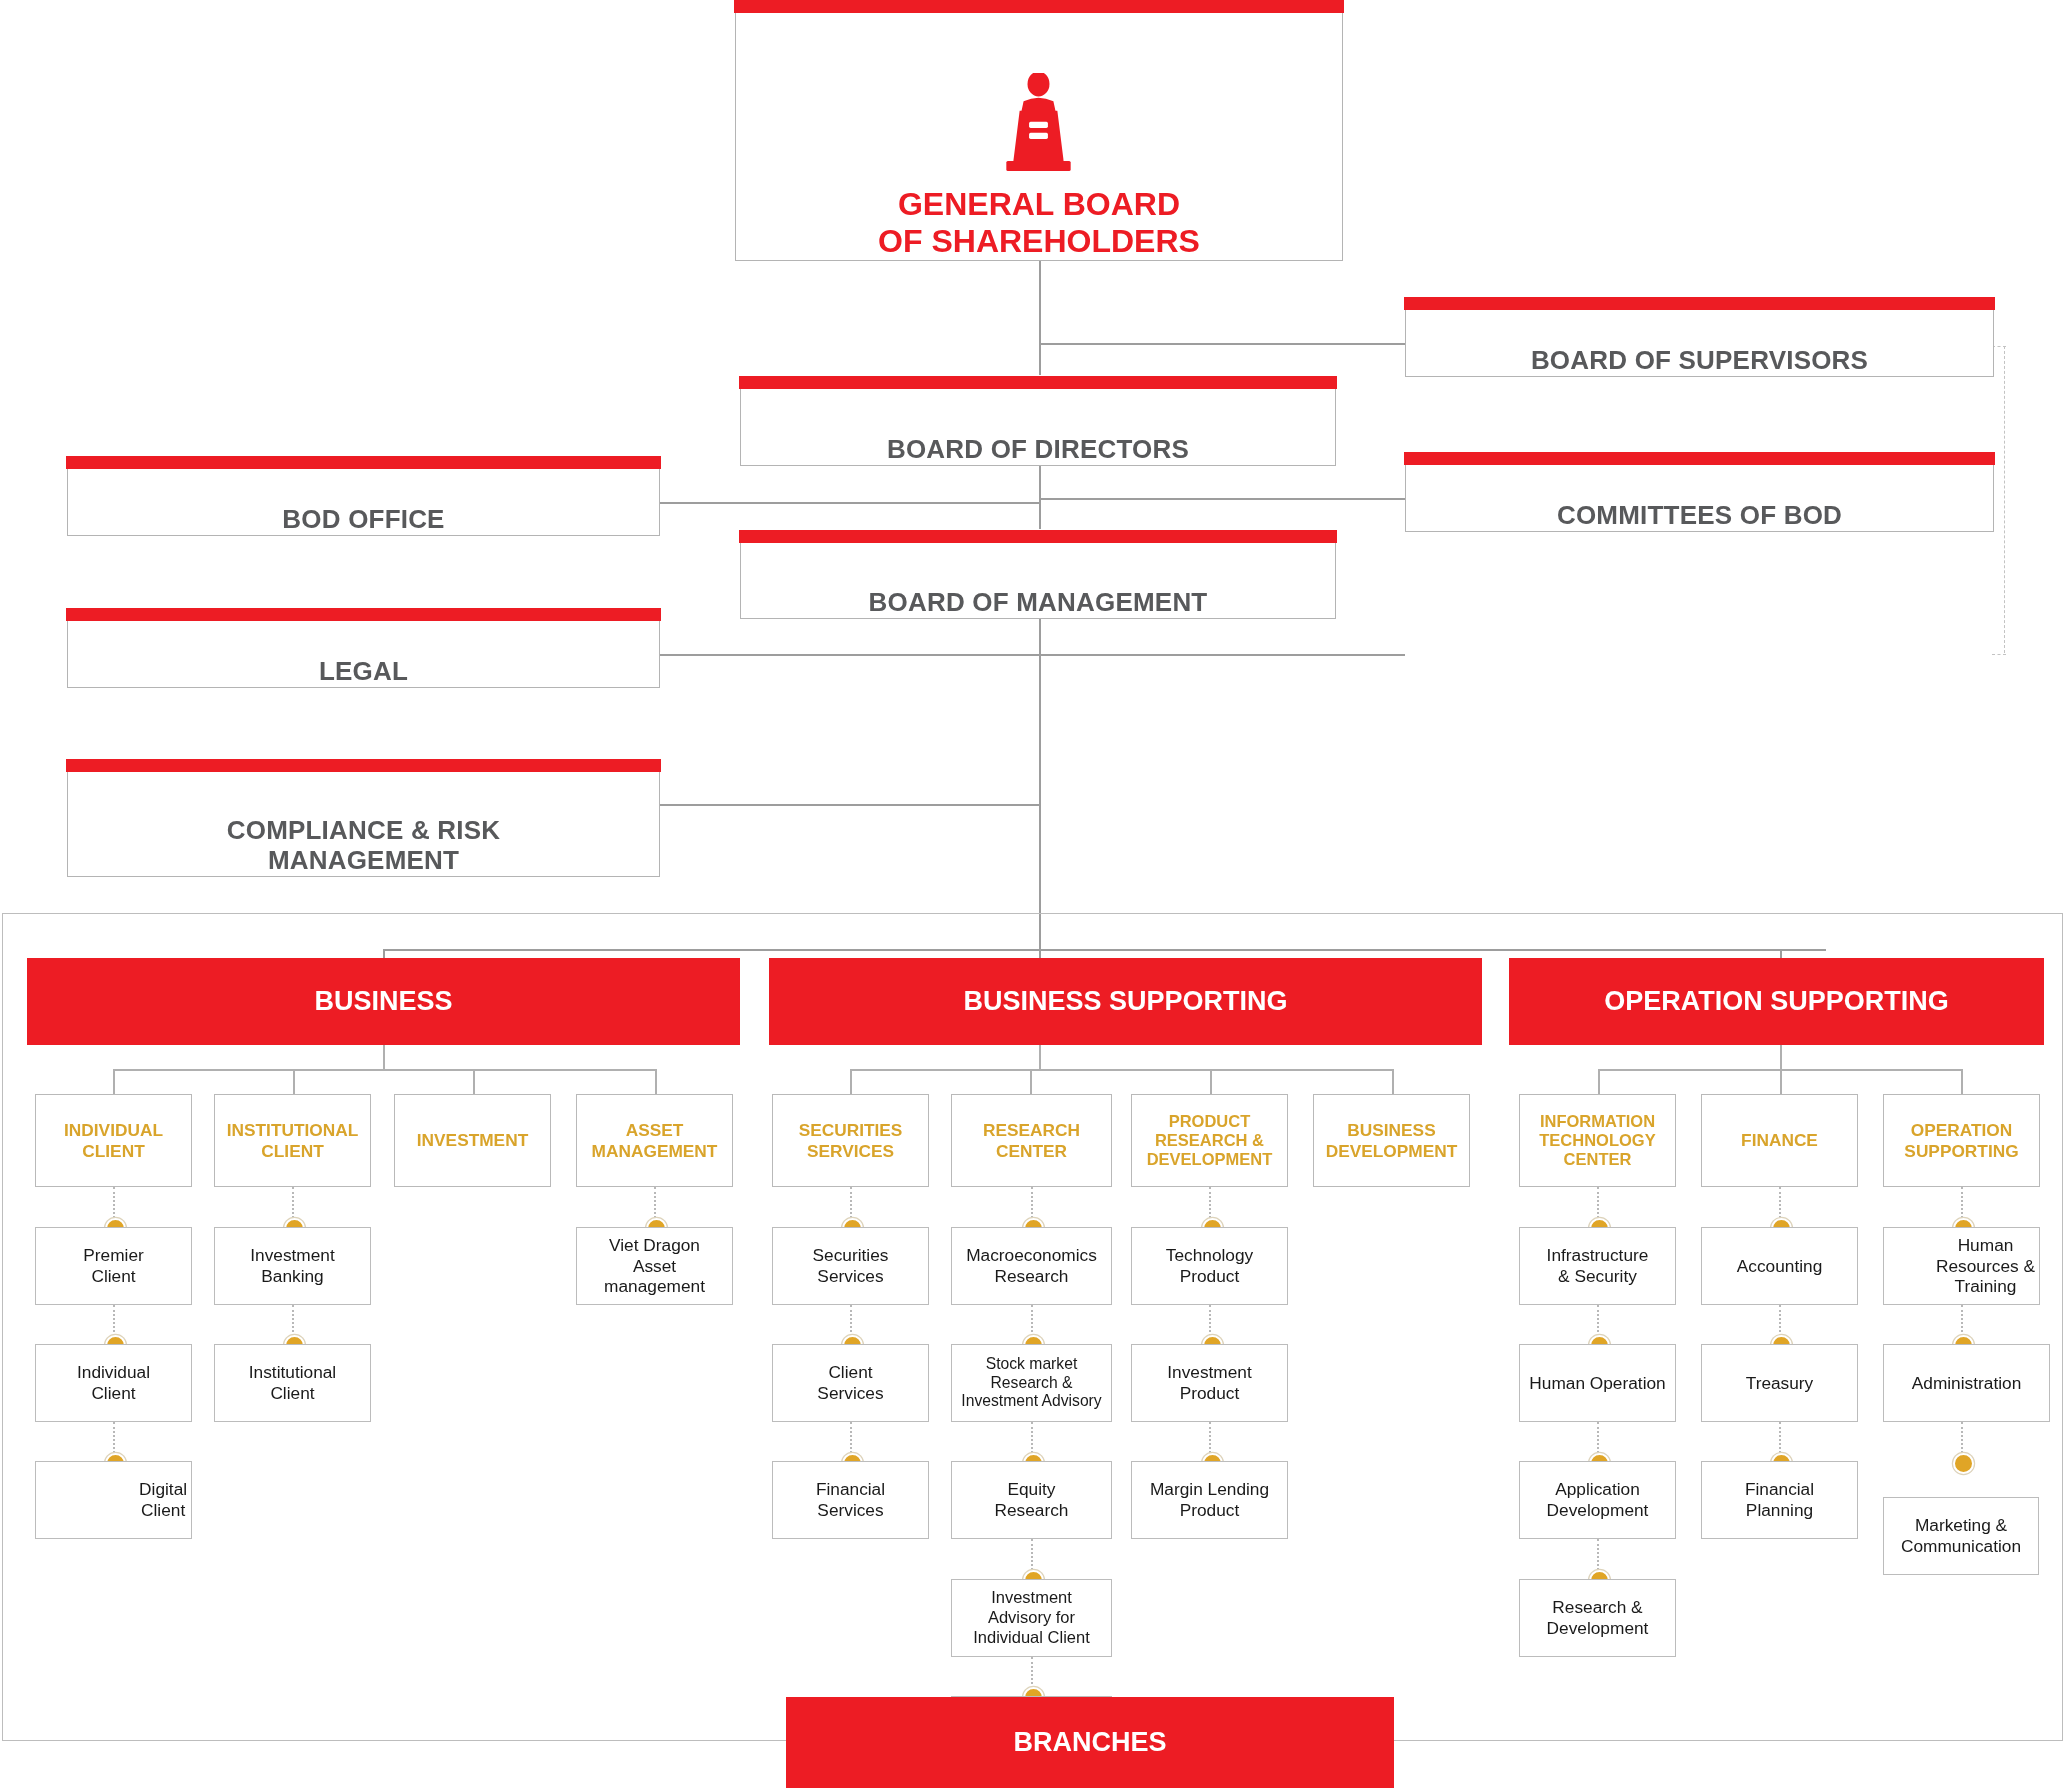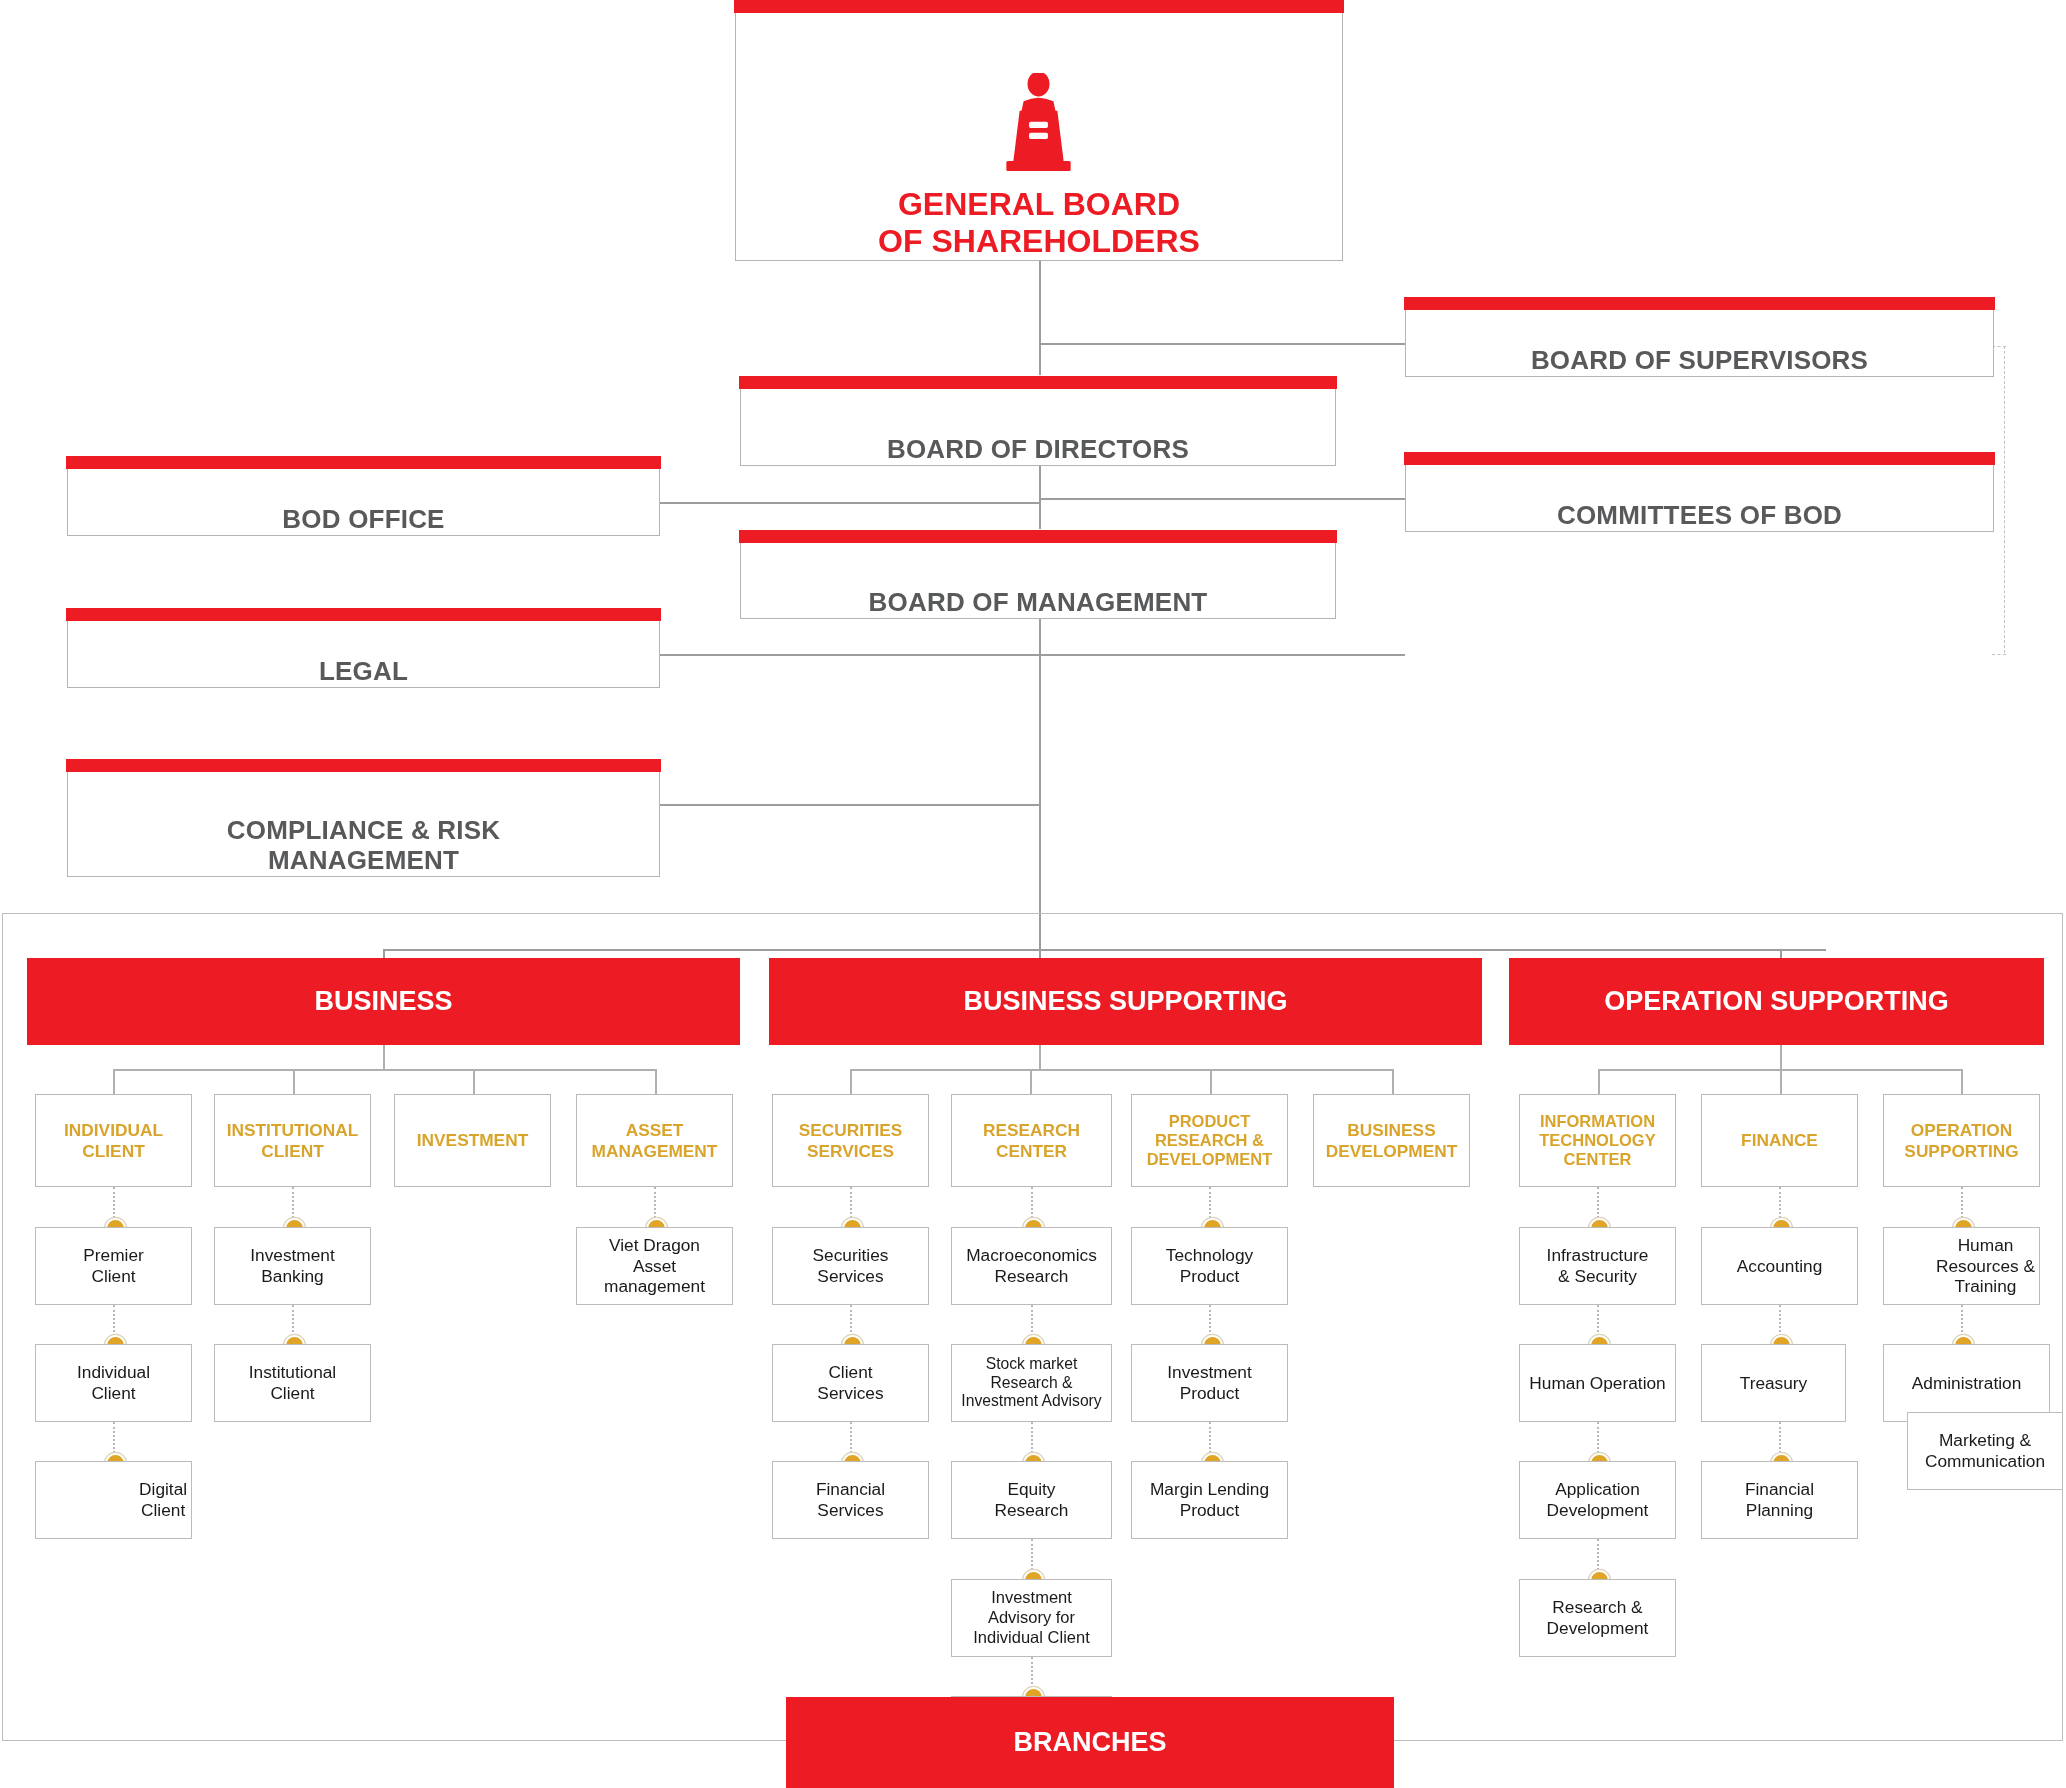--- a/index.html
+++ b/index.html
@@ -451,21 +451,21 @@
   <div class="abs gbox" style="left:1701px;top:1094px;width:157px;height:93px;">
     <span class="lbl multiline" style="font-size:17.3px;">FINANCE</span>
   </div>
   <div class="dotv" style="left:1779px;top:1187px;height:39px;"></div>
   <div class="node" style="left:1771px;top:1218px;"></div>
   <div class="abs lbox" style="left:1701px;top:1227px;width:157px;height:78px;">
     <span class="lbl multiline" style="font-size:17.3px;">Accounting</span>
   </div>
   <div class="dotv" style="left:1779px;top:1305px;height:39px;"></div>
   <div class="node" style="left:1771px;top:1335px;"></div>
-  <div class="abs lbox" style="left:1701px;top:1344px;width:145px;height:78px;">
+  <div class="abs lbox" style="left:1701px;top:1344px;width:157px;height:78px;">
     <span class="lbl multiline" style="font-size:17.3px;">Treasury</span>
   </div>
   <div class="dotv" style="left:1779px;top:1422px;height:39px;"></div>
   <div class="node" style="left:1771px;top:1453px;"></div>
   <div class="abs lbox" style="left:1701px;top:1461px;width:157px;height:78px;">
     <span class="lbl multiline" style="font-size:17.3px;">
         <div>Financial</div>
         <div>Planning</div>
       </span>
   </div>
@@ -485,21 +485,21 @@
         <div>Training</div>
       </span>
   </div>
   <div class="dotv" style="left:1961px;top:1305px;height:39px;"></div>
   <div class="node" style="left:1953px;top:1335px;"></div>
   <div class="abs lbox" style="left:1883px;top:1344px;width:167px;height:78px;">
     <span class="lbl multiline" style="font-size:17.3px;">Administration</span>
   </div>
   <div class="dotv" style="left:1961px;top:1422px;height:39px;"></div>
   <div class="node" style="left:1953px;top:1453px;"></div>
-  <div class="abs lbox" style="left:1883px;top:1412px;width:156px;height:78px;margin-left:24px;">
+  <div class="abs lbox" style="left:1883px;top:1497px;width:156px;height:78px;">
     <span class="lbl multiline" style="font-size:17.3px;">
         <div>Marketing &amp;</div>
         <div>Communication</div>
       </span>
   </div>
 
   <div class="abs banner" style="left:786px;top:1697px;width:608px;height:91px;">
     <span class="lbl" style="font-size:27px;">BRANCHES</span>
   </div>
 

